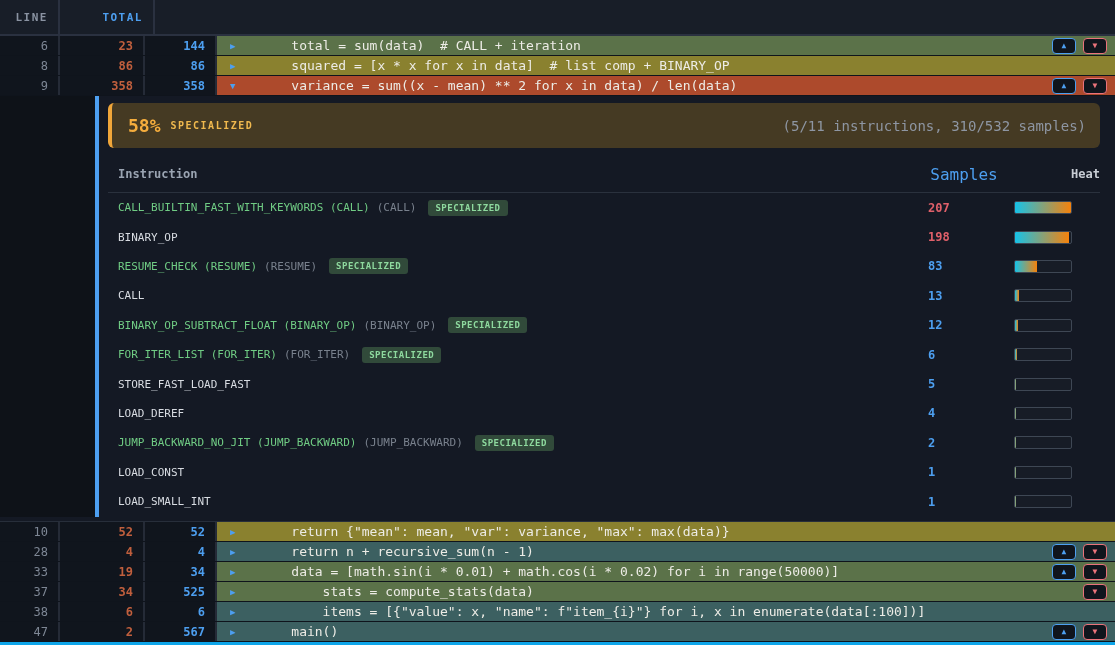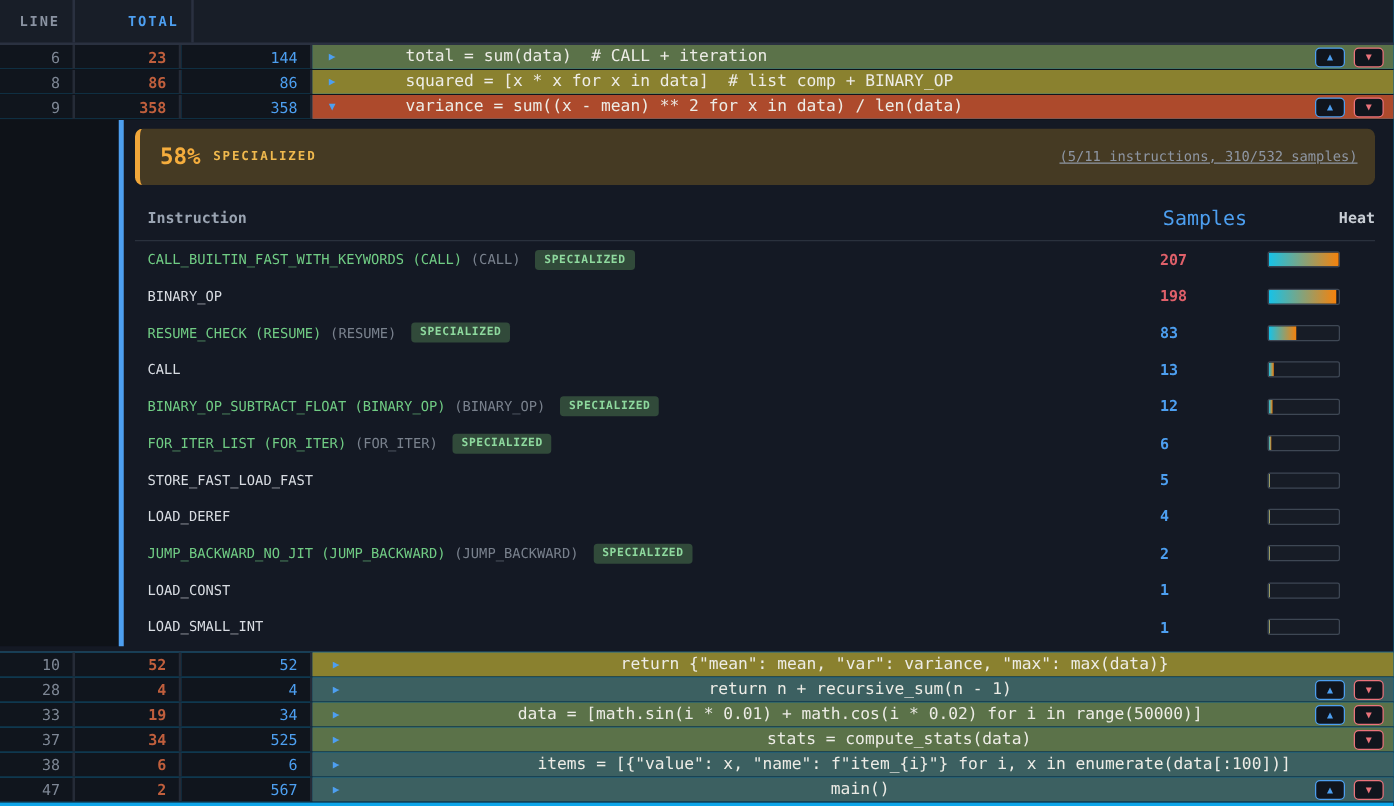--- a/index.html
+++ b/index.html
@@ -15,39 +15,39 @@
   .hdr .hline  { width:60px;  justify-content:flex-end; color:#8a93a2; }
   .hdr .hself  { width:85px;  justify-content:flex-end; color:#c05f3d; }
   .hdr .htotal { width:95px;  justify-content:flex-end; color:#4d9ff0; }
   .hdr .hcode  { flex:1; color:#8a93a2; border-right:none; }
   
   .crow { display:flex; height:20px; border-bottom:1px solid #0f141c; }
   .crow .cell { display:flex; align-items:center; justify-content:flex-end;
     padding:0 10px; font-size:12px; background:#10151d; border-right:2px solid #252b37; }
   .crow .c-line  { width:60px; color:#7e8795; }
   .crow .c-self  { width:85px; color:#c05f3d; font-weight:bold; }
-  .crow .c-total { width:105px; color:#4d9ff0; font-weight:normal; }
+  .crow .c-total { width:72px; color:#4d9ff0; font-weight:bold; }
   .crow .c-code  { flex:1; display:flex; align-items:center; overflow:hidden; }
   .expander { width:12px; margin-left:13px; font-size:9px; color:#4d9ff0; flex:none; cursor:pointer; }
   .codetext { margin-left:18px; font-size:13px; color:#edece6; white-space:pre; flex:1; overflow:hidden; }
   .btns { display:flex; gap:7px; margin-right:8px; flex:none; }
   .navbtn { width:24px; height:16px; border-radius:4px; background:#10151d;
     display:flex; align-items:center; justify-content:center; font-size:8px; cursor:pointer; }
   .navbtn.up   { border:1.5px solid #4d9ff0; color:#4d9ff0; }
   .navbtn.down { border:1.5px solid #ea737b; color:#ea737b; }
   
   .expanded { position:relative; height:425px; background:#141924; }
   .exp-gutter { position:absolute; left:0; top:0; width:95px; height:421px; background:#0e1218; }
   .blue-line { position:absolute; left:95px; top:0; width:4px; height:421px; background:#4d9ff0; }
   .panel { position:absolute; left:108px; right:15px; top:0; }
   .banner { margin-top:7px; height:45px; background:#453a23; border-left:4px solid #f0a63a;
     border-radius:6px; display:flex; align-items:center; padding:0 14px 0 16px; }
   .pct { font-size:18px; font-weight:bold; color:#f5ad3d; }
   .pct-label { font-size:10px; font-weight:bold; color:#f0b94e; letter-spacing:1.5px; margin-left:10px; }
-  .banner-summary { margin-left:auto; font-size:11px; color:#8e96a3;text-decoration:underline; }
+  .banner-summary { margin-left:auto; font-size:14px; color:#8e96a3; }
   .itable-hdr { display:flex; align-items:center; height:37px; margin-top:8px;
     padding:0 0 0 10px; border-bottom:1px solid #2a313d; }
   .itable-hdr .ih-name { flex:1; font-size:12px; font-weight:bold; color:#9aa4b2; }
   .itable-hdr .ih-samples { width:72px; text-align:center; font-size:16px; font-weight:normal; color:#4d9ff0; }
   .itable-hdr .ih-heat { width:100px; padding-left:14px; font-size:12px; font-weight:bold; color:#c8cdd4;text-align:right; }
   .irow { display:flex; align-items:center; height:29.4px; padding-left:10px; }
   .iname { font-size:11px; font-weight:normal; white-space:pre; }
   .iname.spec { color:#70cc84; }
   .iname.plain { color:#d8dce2; }
   .ibase { font-size:11px; color:#79818d; margin-left:7px; white-space:pre; }
@@ -55,21 +55,21 @@
     letter-spacing:0.5px; padding:3px 7px; border-radius:3px; }
   .ispacer { flex:1; }
   .isamples { width:72px; font-size:12px; font-weight:bold; flex:none; }
   .isamples.hot { color:#e0606a; }
   .isamples.cool { color:#4d9ff0; }
   .iheat { width:100px; padding-left:14px; flex:none; }
   .heatbar { width:58px; height:13px; border:1px solid #3e4754; border-radius:2px;
     background:#171c26; overflow:hidden; }
   .heatfill { height:100%; background:linear-gradient(90deg,#16c2e8,#f5820c); }
   
-  .btm { border-top:1px solid #272e3a;text-align:center; }
+  .btm { border-top:1px solid #272e3a; }
 </style>
 </head>
 <body>
 
 <div class="app">
 
   <div class="hdr">
     <div class="hcell hline">LINE</div>
     <div class="hcell htotal">TOTAL</div>
   </div>

